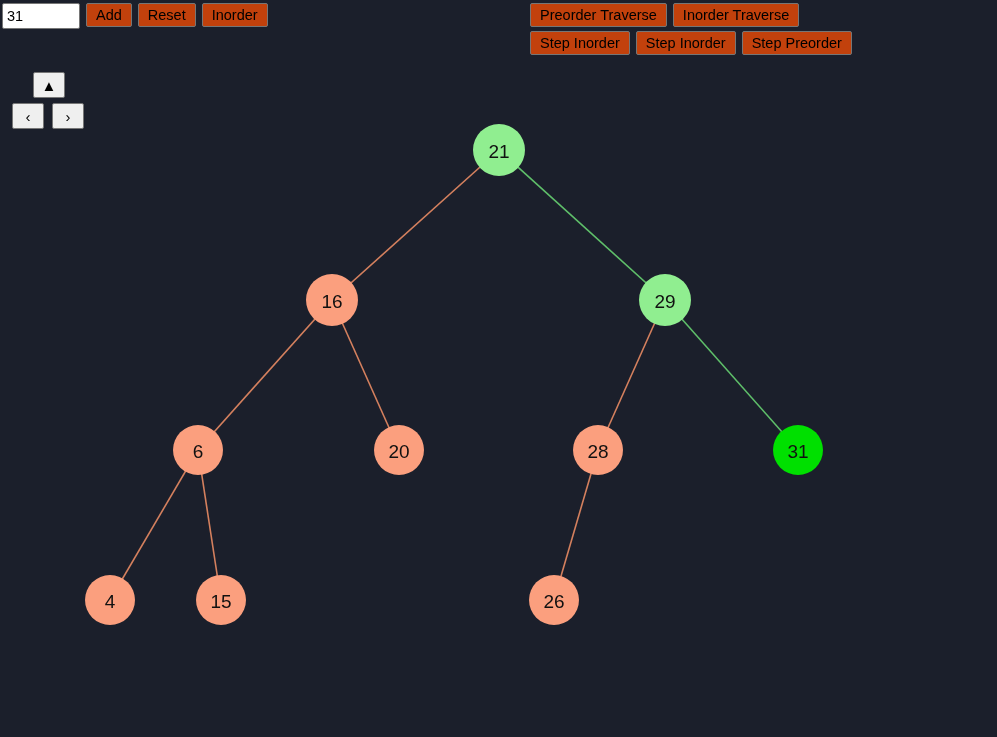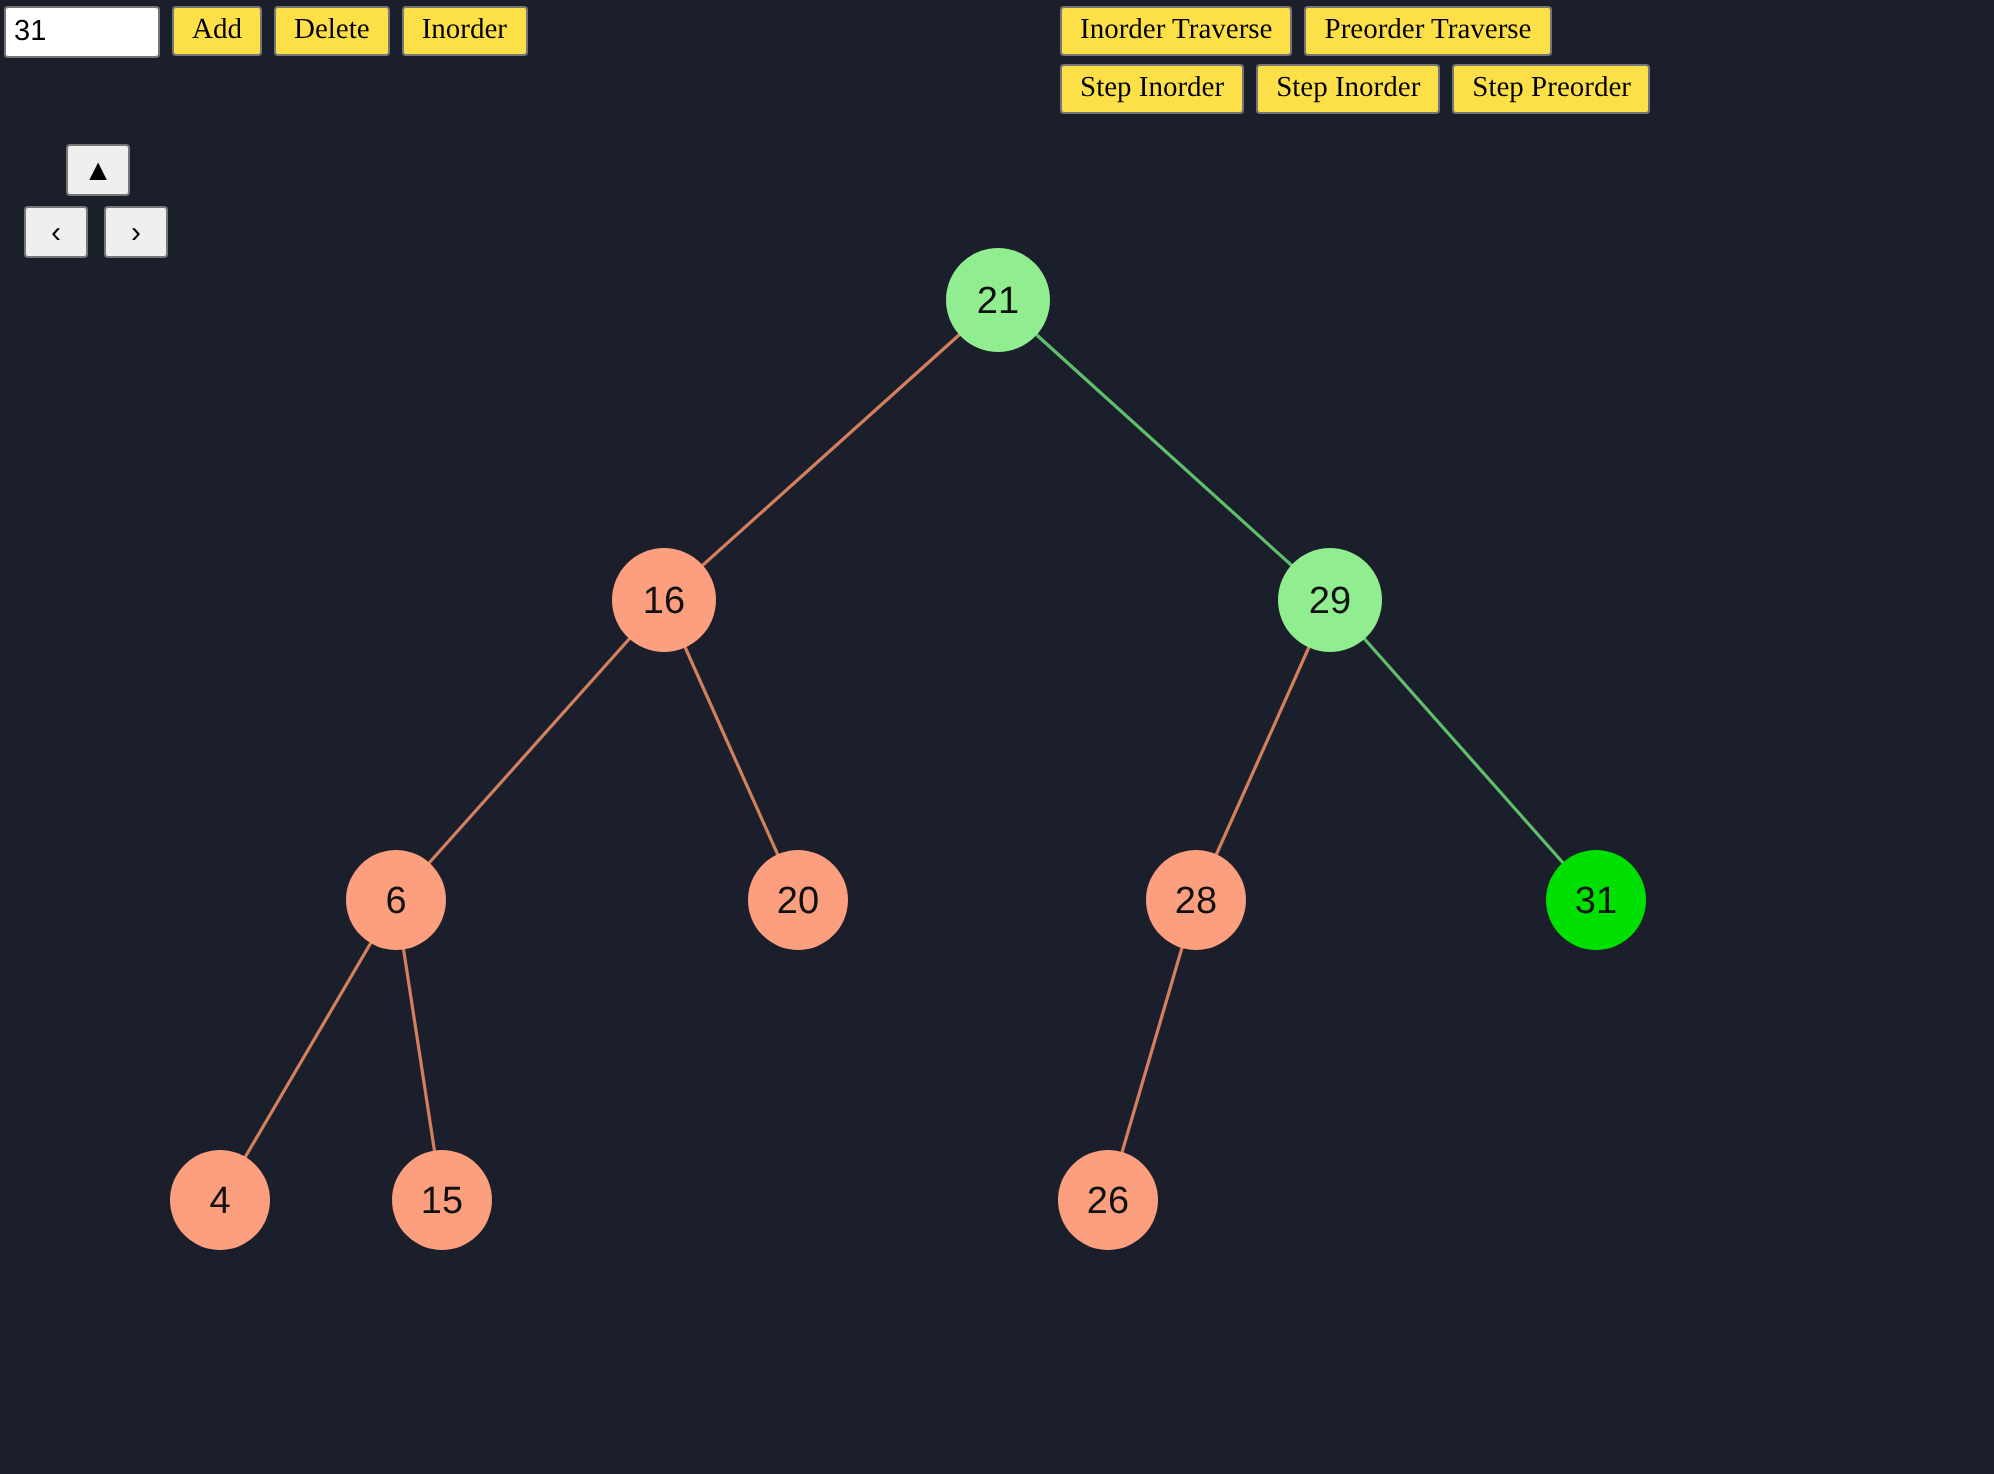--- a/index.html
+++ b/index.html
@@ -27,25 +27,25 @@
   .btn-row {
     display: flex;
     align-items: flex-start;
     gap: 6px;
     margin-bottom: 4px;
   }
   .btn-row.right-row-1 { gap: 6px; }
   .btn-row.right-row-2 { }
 
   button.ui-btn {
-    font-family: Liberation Serif, serif;
+    font-family: Liberation Sans, sans-serif;
     font-size: 14.5px;
     line-height: normal;
     color: #000000;
-    background: #fde047;
+    background: #c2410c;
     border: 1px solid #767676;
     border-radius: 2px;
     padding: 3px 9px;
     margin: 0;
     cursor: pointer;
     white-space: nowrap;
   }
 
   input.num-input {
     font-family: "Liberation Sans", sans-serif;
@@ -116,29 +116,29 @@
   }
   .node-group { cursor: pointer; }
 </style>
 </head>
 <body>
 
 <div class="toolbar toolbar-left">
   <div class="btn-row">
     <input class="num-input" type="text" value="31" style="">
     <button class="ui-btn">Add</button>
-    <button class="ui-btn">Delete</button>
+    <button class="ui-btn">Reset</button>
     <button class="ui-btn">Inorder</button>
   </div>
 </div>
 
 <div class="toolbar toolbar-right">
   <div class="btn-row right-row-1">
+    <button class="ui-btn">Preorder Traverse</button>
     <button class="ui-btn">Inorder Traverse</button>
-    <button class="ui-btn">Preorder Traverse</button>
   </div>
   <div class="btn-row right-row-2">
     <button class="ui-btn">Step Inorder</button>
     <button class="ui-btn">Step Inorder</button>
     <button class="ui-btn">Step Preorder</button>
   </div>
 </div>
 
 <div class="navpad">
   <div class="navpad-row row-up">

